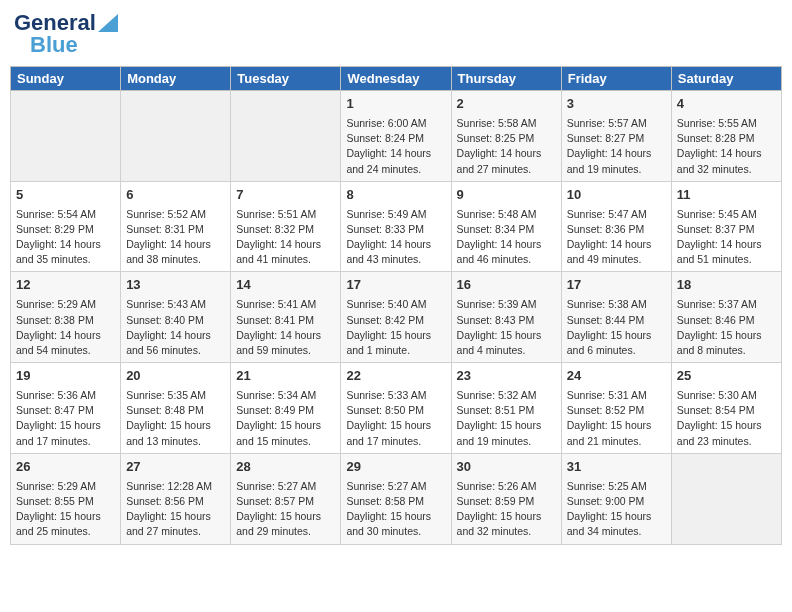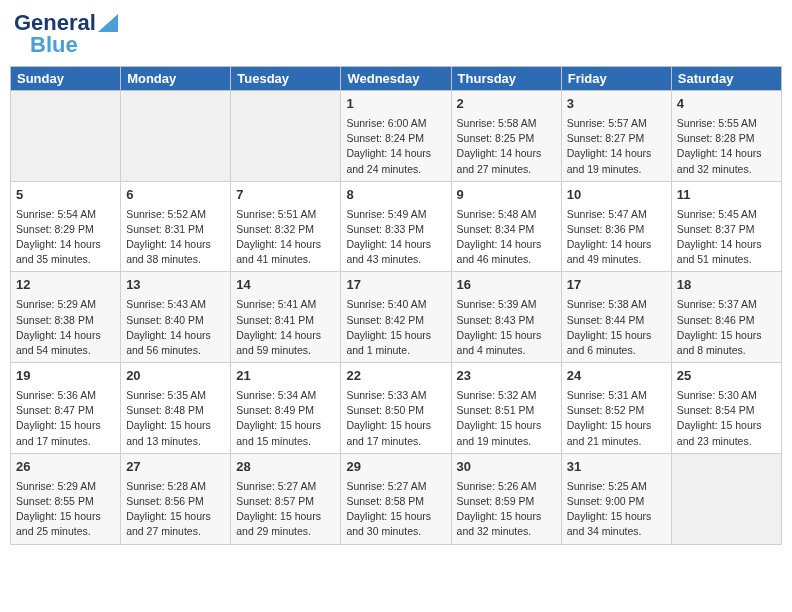--- a/index.html
+++ b/index.html
@@ -138,21 +138,21 @@
         <td><span class="day-number">19</span><span>Sunrise: 5:36 AM</span><br><span>Sunset: 8:47 PM</span><br><span>Daylight: 15 hours and 17 minutes.</span></td>
         <td><span class="day-number">20</span><span>Sunrise: 5:35 AM</span><br><span>Sunset: 8:48 PM</span><br><span>Daylight: 15 hours and 13 minutes.</span></td>
         <td><span class="day-number">21</span><span>Sunrise: 5:34 AM</span><br><span>Sunset: 8:49 PM</span><br><span>Daylight: 15 hours and 15 minutes.</span></td>
         <td><span class="day-number">22</span><span>Sunrise: 5:33 AM</span><br><span>Sunset: 8:50 PM</span><br><span>Daylight: 15 hours and 17 minutes.</span></td>
         <td><span class="day-number">23</span><span>Sunrise: 5:32 AM</span><br><span>Sunset: 8:51 PM</span><br><span>Daylight: 15 hours and 19 minutes.</span></td>
         <td><span class="day-number">24</span><span>Sunrise: 5:31 AM</span><br><span>Sunset: 8:52 PM</span><br><span>Daylight: 15 hours and 21 minutes.</span></td>
         <td><span class="day-number">25</span><span>Sunrise: 5:30 AM</span><br><span>Sunset: 8:54 PM</span><br><span>Daylight: 15 hours and 23 minutes.</span></td>
       </tr>
       <tr>
         <td><span class="day-number">26</span><span>Sunrise: 5:29 AM</span><br><span>Sunset: 8:55 PM</span><br><span>Daylight: 15 hours and 25 minutes.</span></td>
-        <td><span class="day-number">27</span><span>Sunrise: 5:28 AM</span><br><span>Sunset: 8:56 PM</span><br><span>Daylight: 15 hours and 27 minutes.</span></td>
+        <td><span class="day-number">27</span><span>Sunrise: 12:28 AM</span><br><span>Sunset: 8:56 PM</span><br><span>Daylight: 15 hours and 27 minutes.</span></td>
         <td><span class="day-number">28</span><span>Sunrise: 5:27 AM</span><br><span>Sunset: 8:57 PM</span><br><span>Daylight: 15 hours and 29 minutes.</span></td>
         <td><span class="day-number">29</span><span>Sunrise: 5:27 AM</span><br><span>Sunset: 8:58 PM</span><br><span>Daylight: 15 hours and 30 minutes.</span></td>
         <td><span class="day-number">30</span><span>Sunrise: 5:26 AM</span><br><span>Sunset: 8:59 PM</span><br><span>Daylight: 15 hours and 32 minutes.</span></td>
         <td><span class="day-number">31</span><span>Sunrise: 5:25 AM</span><br><span>Sunset: 9:00 PM</span><br><span>Daylight: 15 hours and 34 minutes.</span></td>
         <td class="empty-cell"></td>
       </tr>
     </tbody>
 </table>
 
 </body></html>

